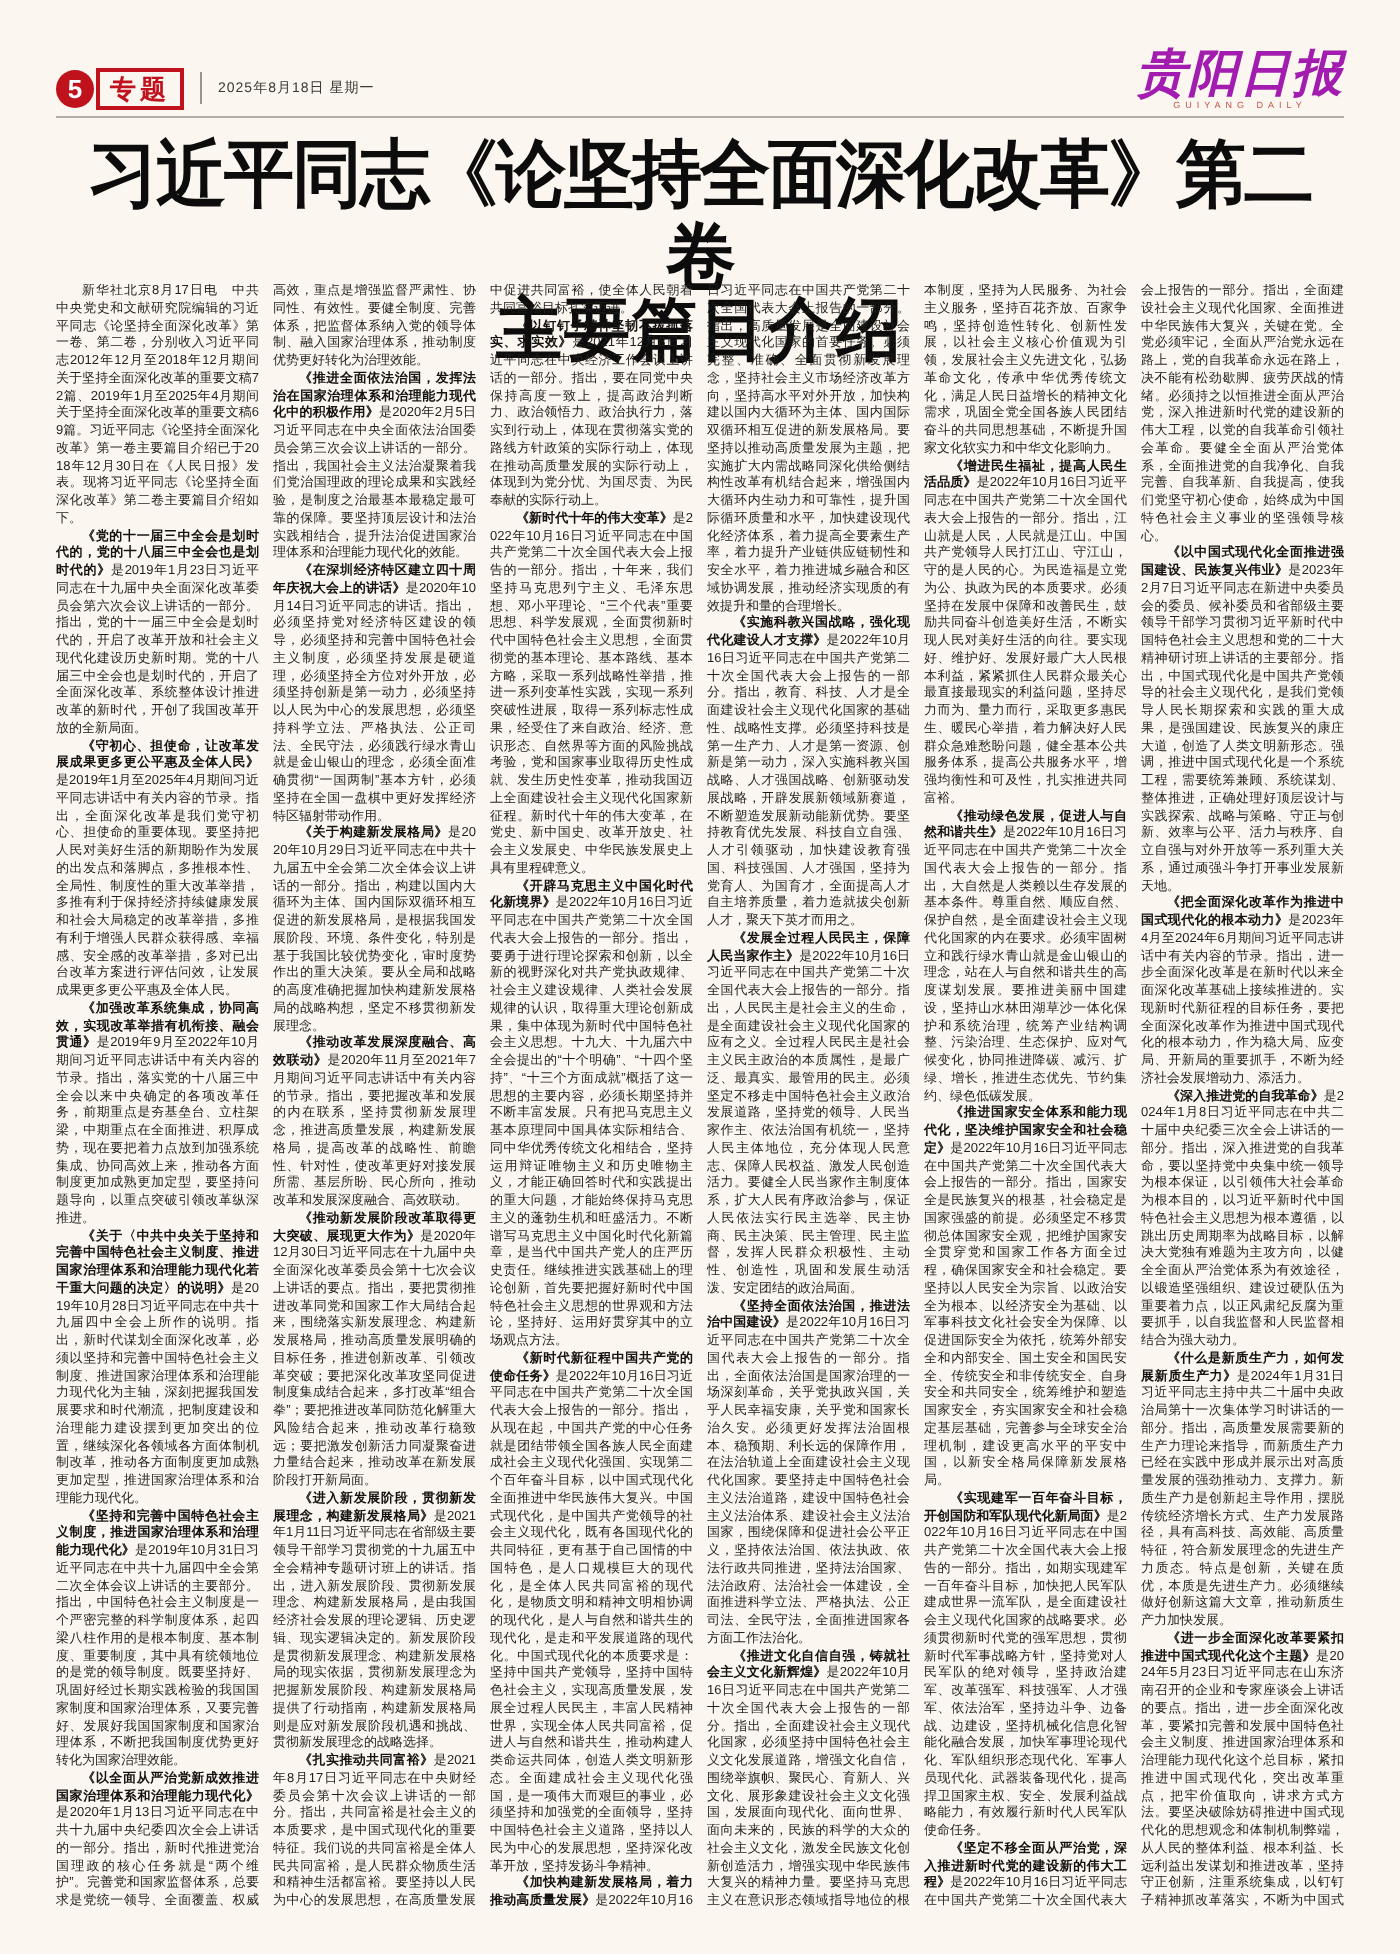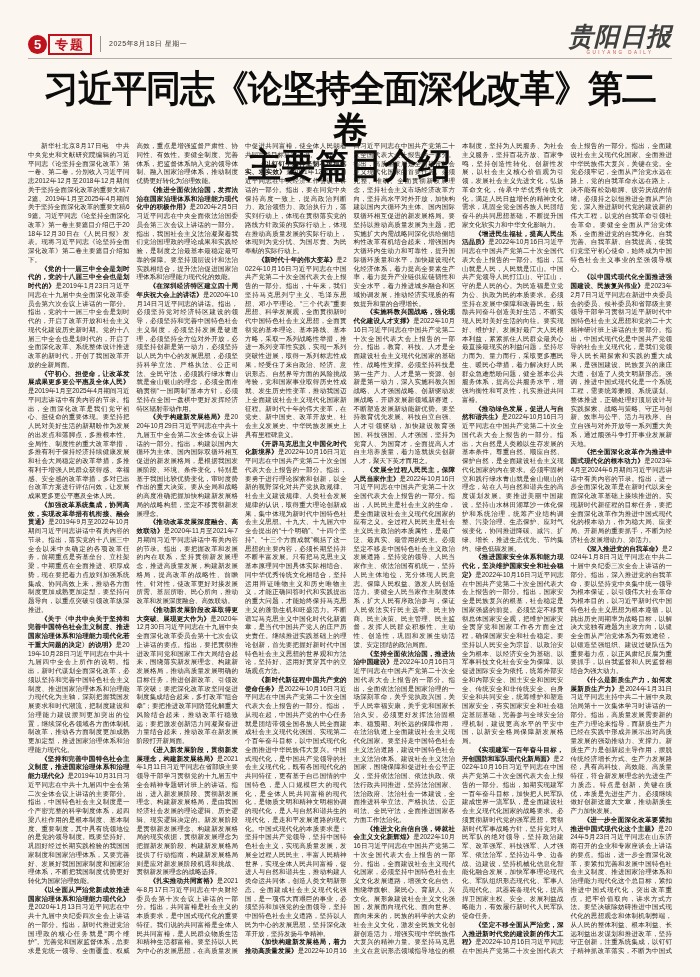--- a/index.html
+++ b/index.html
@@ -9,21 +9,21 @@
   #masthead-bar{position:absolute;left:28px;right:28px;top:30px;height:28px;
     border-bottom:1px solid #b4aea6;display:flex;align-items:center;}
   #page-circle{width:19px;height:19px;border-radius:50%;background:#c0121d;color:#fff;
     font-weight:bold;font-size:13px;display:flex;align-items:center;justify-content:center;flex:0 0 auto;}
   #section-box{margin-left:1px;border:2px solid #c0121d;color:#c0121d;font-weight:bold;
     font-size:13px;line-height:1;padding:2px 5px;letter-spacing:2px;}
   .vdiv{width:1px;height:16px;background:#9a948c;margin:0 8px;}
   #date-line{font-size:7px;color:#3a3833;letter-spacing:0.5px;}
   #editor-line{margin-left:auto;font-size:6.5px;color:#3a3833;padding-right:8px;}
   #logo-block{position:absolute;right:28px;top:24px;text-align:center;background:#fbf6ef;padding-left:4px;}
-  #logo-name{font-size:25px;font-weight:900;font-style:italic;color:#404040;letter-spacing:1px;
+  #logo-name{font-size:25px;font-weight:900;font-style:italic;color:#a21caf;letter-spacing:1px;
     font-family:"DejaVu Serif",serif;line-height:1;}
   #logo-sub{font-size:4.5px;color:#c2564f;letter-spacing:2.5px;margin-top:1px;}
   
   #headline{position:absolute;left:28px;right:28px;top:70px;text-align:center;color:#0c0c0c;}
   #headline .l1{font-size:35px;font-weight:900;line-height:1.1;letter-spacing:-1px;
     font-family:"DejaVu Sans",sans-serif;transform:scaleY(1.05);}
   #headline .l2{font-size:33px;font-weight:900;line-height:1.1;letter-spacing:1px;
     font-family:"DejaVu Sans",sans-serif;transform:scaleY(1.05);}
   
   #article-columns{position:absolute;left:28px;right:28px;top:142px;height:822px;

